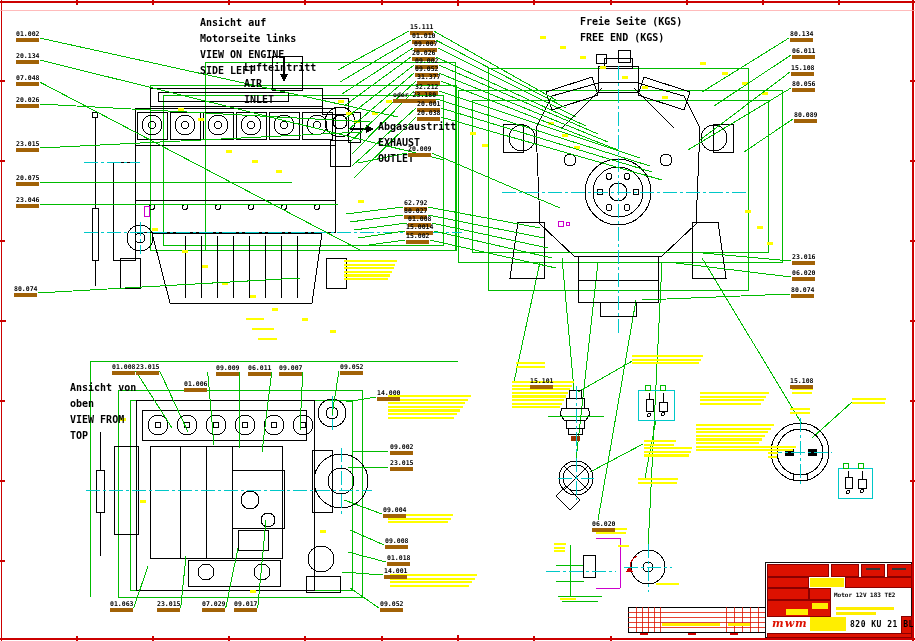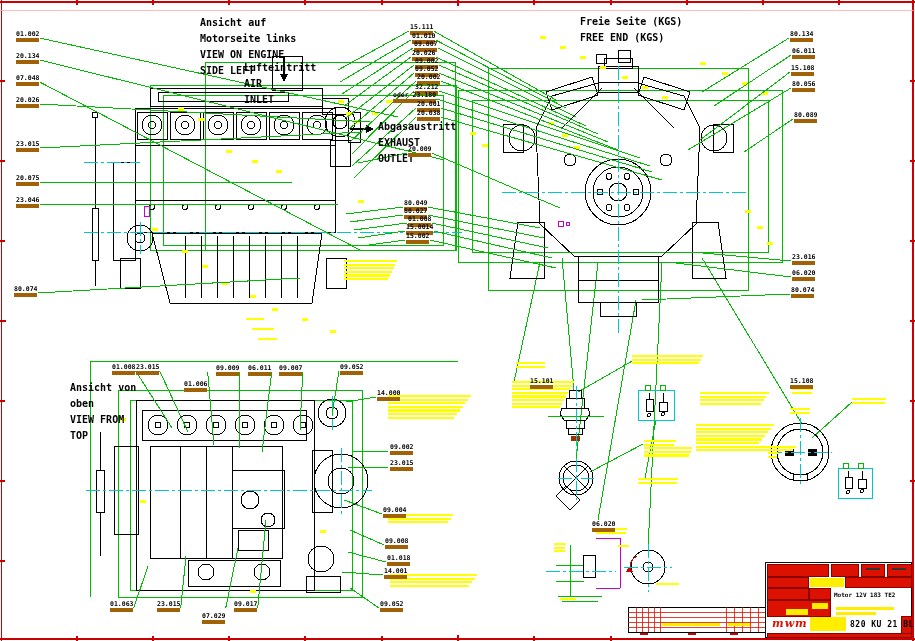--- a/index.html
+++ b/index.html
@@ -567,27 +567,27 @@
       <span class="lbl" style="left: 16px; top: 141px;">23.015</span>
       <span class="lbl" style="left: 16px; top: 175px;">20.075</span>
       <span class="lbl" style="left: 16px; top: 197px;">23.046</span>
       <span class="lbl" style="left: 14px; top: 286px;">80.074</span>
       <span class="lbl" style="left: 410px; top: 24px;">15.111</span>
       <span class="lbl" style="left: 412px; top: 33px;">01.010</span>
       <span class="lbl" style="left: 414px; top: 41px;">09.007</span>
       <span class="lbl" style="left: 412px; top: 50px;">20.026</span>
       <span class="lbl" style="left: 415px; top: 58px;">09.002</span>
       <span class="lbl" style="left: 415px; top: 66px;">09.052</span>
-      <span class="lbl" style="left: 417px; top: 74px;">20.002</span>
+      <span class="lbl" style="left: 417px; top: 74px;">31.377</span>
       <span class="lbl" style="left: 415px; top: 84px;">32.212</span>
       <span class="lbl" style="left: 393px; top: 92px;">oder 23.180</span>
       <span class="lbl" style="left: 417px; top: 101px;">20.001</span>
       <span class="lbl" style="left: 417px; top: 110px;">20.038</span>
       <span class="lbl" style="left: 408px; top: 146px;">20.009</span>
-      <span class="lbl" style="left: 404px; top: 200px;">80.049</span>
+      <span class="lbl" style="left: 404px; top: 200px;">62.792</span>
       <span class="lbl" style="left: 404px; top: 208px;">80.027</span>
       <span class="lbl" style="left: 408px; top: 216px;">01.008</span>
       <span class="lbl" style="left: 406px; top: 224px;">15.0014</span>
       <span class="lbl" style="left: 406px; top: 233px;">15.002</span>
       <span class="lbl" style="left: 790px; top: 31px;">80.134</span>
       <span class="lbl" style="left: 792px; top: 48px;">06.011</span>
       <span class="lbl" style="left: 791px; top: 65px;">15.108</span>
       <span class="lbl" style="left: 792px; top: 81px;">80.056</span>
       <span class="lbl" style="left: 794px; top: 112px;">80.089</span>
       <span class="lbl" style="left: 792px; top: 254px;">23.016</span>
@@ -602,21 +602,21 @@
       <span class="lbl" style="left: 340px; top: 364px;">09.052</span>
       <span class="lbl" style="left: 377px; top: 390px;">14.000</span>
       <span class="lbl" style="left: 390px; top: 444px;">09.002</span>
       <span class="lbl" style="left: 390px; top: 460px;">23.015</span>
       <span class="lbl" style="left: 383px; top: 507px;">09.004</span>
       <span class="lbl" style="left: 385px; top: 538px;">09.008</span>
       <span class="lbl" style="left: 387px; top: 555px;">01.018</span>
       <span class="lbl" style="left: 384px; top: 568px;">14.001</span>
       <span class="lbl" style="left: 110px; top: 601px;">01.063</span>
       <span class="lbl" style="left: 157px; top: 601px;">23.015</span>
-      <span class="lbl" style="left: 202px; top: 601px; margin-top: 12px;">07.029</span>
+      <span class="lbl" style="left: 202px; top: 601px;">07.029</span>
       <span class="lbl" style="left: 234px; top: 601px;">09.017</span>
       <span class="lbl" style="left: 380px; top: 601px;">09.052</span>
       <span class="lbl" style="left: 530px; top: 378px;">15.101</span>
       <span class="lbl" style="left: 790px; top: 378px;">15.108</span>
       <span class="lbl" style="left: 592px; top: 521px;">06.020</span>
     </div>
 
 <div id="tblock">
   <div class="tb-red" style="left:2px;top:2px;width:60px;height:11px;"></div>
   <div class="tb-red" style="left:66px;top:2px;width:26px;height:11px;"></div>

